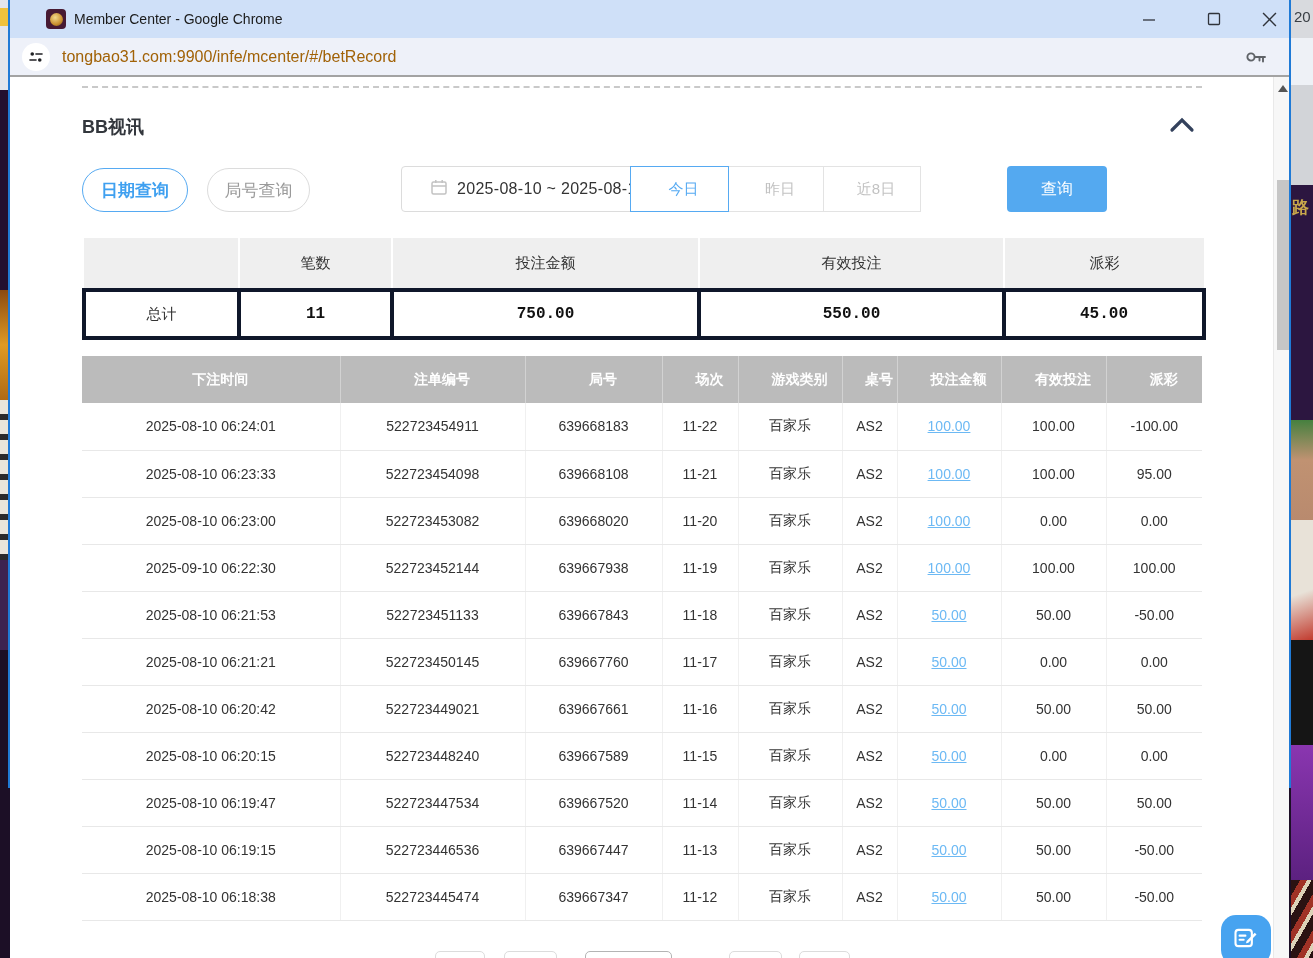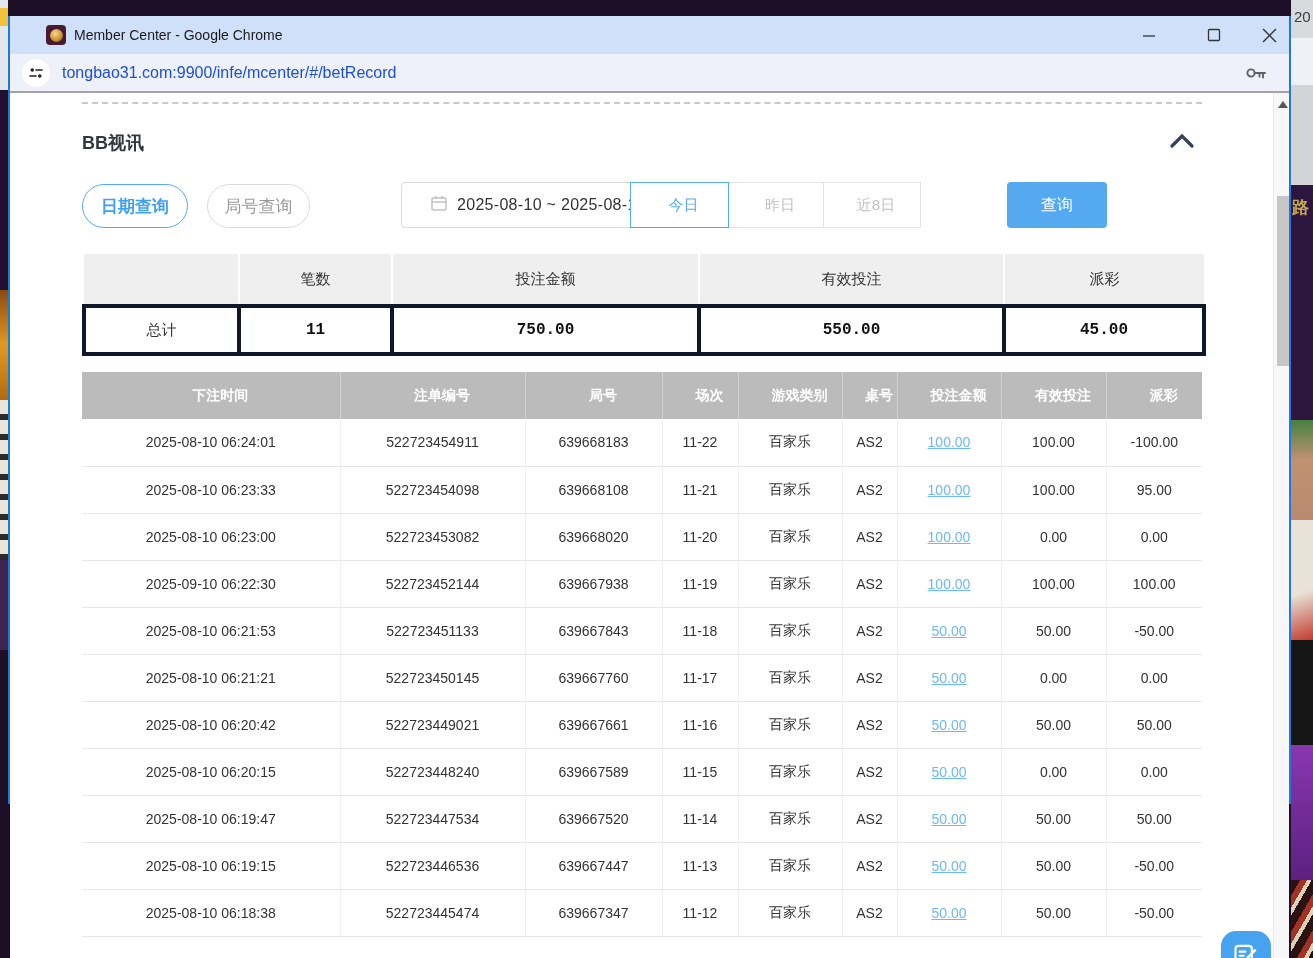--- a/index.html
+++ b/index.html
@@ -5,35 +5,35 @@
   * { margin:0; padding:0; box-sizing:border-box; }
   body { font-family:"Liberation Sans","DejaVu Sans",sans-serif; background:#111; }
   #screen { position:relative; width:1313px; height:958px; overflow:hidden; background:#1c0f26; }
 
   
   .edge { position:absolute; }
   .lstrip { left:0; width:8px; }
   .rstrip { left:1291px; width:22px; }
 
   
-  #window { position:absolute; left:8px; top:16px; width:1283px; height:788px;
+  #window { position:absolute; left:8px; top:0; width:1283px; height:788px;
             border-left:2px solid #1f7ad6; border-right:2px solid #1f7ad6; background:#fff; }
   #titlebar { position:relative; height:38px; background:#cfe0f8; display:flex; align-items:center; }
   .favicon { position:absolute; left:36px; top:9px; width:20px; height:20px; border-radius:4px;
              background:#471a33; display:flex; align-items:center; justify-content:center; }
   .favicon i { width:13px; height:13px; border-radius:50%;
                background:radial-gradient(circle at 40% 35%, #f3d98c, #c98f2e 60%, #6e4414); display:block; }
   .wtitle { position:absolute; left:64px; top:0; line-height:38px; font-size:14px; color:#1b1b1b; }
   .winbtn { position:absolute; top:2px; width:42px; height:34px; display:flex; align-items:center; justify-content:center; cursor:default; }
   .winbtn svg { stroke:#30343b; stroke-width:1.3; fill:none; }
 
   #urlrow { position:relative; height:39px; background:#eef1f9; border-bottom:2px solid #a3a3a3; }
   .tune-circle { position:absolute; left:12px; top:5px; width:28px; height:28px; border-radius:50%;
                  background:#fff; display:flex; align-items:center; justify-content:center; }
-  .urltext { position:absolute; left:52px; top:0; line-height:37px; font-size:16px; color:#1d4ed8; }
+  .urltext { position:absolute; left:52px; top:0; line-height:37px; font-size:16px; color:#a16207; }
   .keyicon { position:absolute; right:20px; top:7px; }
 
   
   #page { position:relative; height:881px; background:#fff; overflow:hidden; }
   .dashed-divider { position:absolute; left:72px; top:9px; width:1120px; border-top:2px dashed #c9c9c9; }
 
   .panel-title { position:absolute; left:72px; top:38px; font-size:18px; font-weight:bold; color:#33373d; }
   .collapse { position:absolute; left:1158px; top:38px; width:28px; height:22px; cursor:pointer; }
 
   

